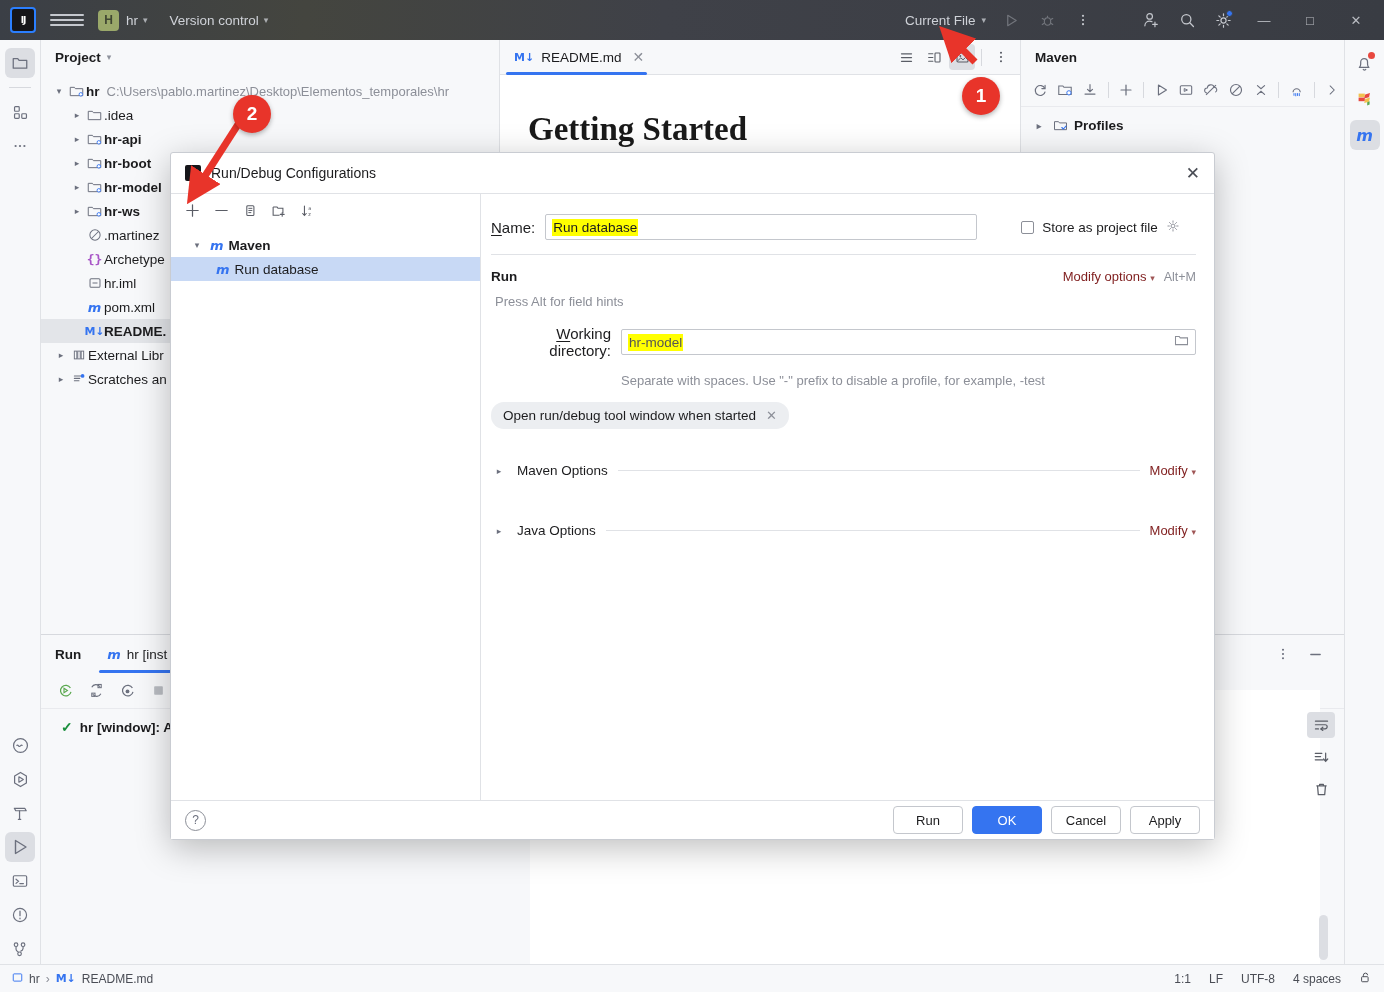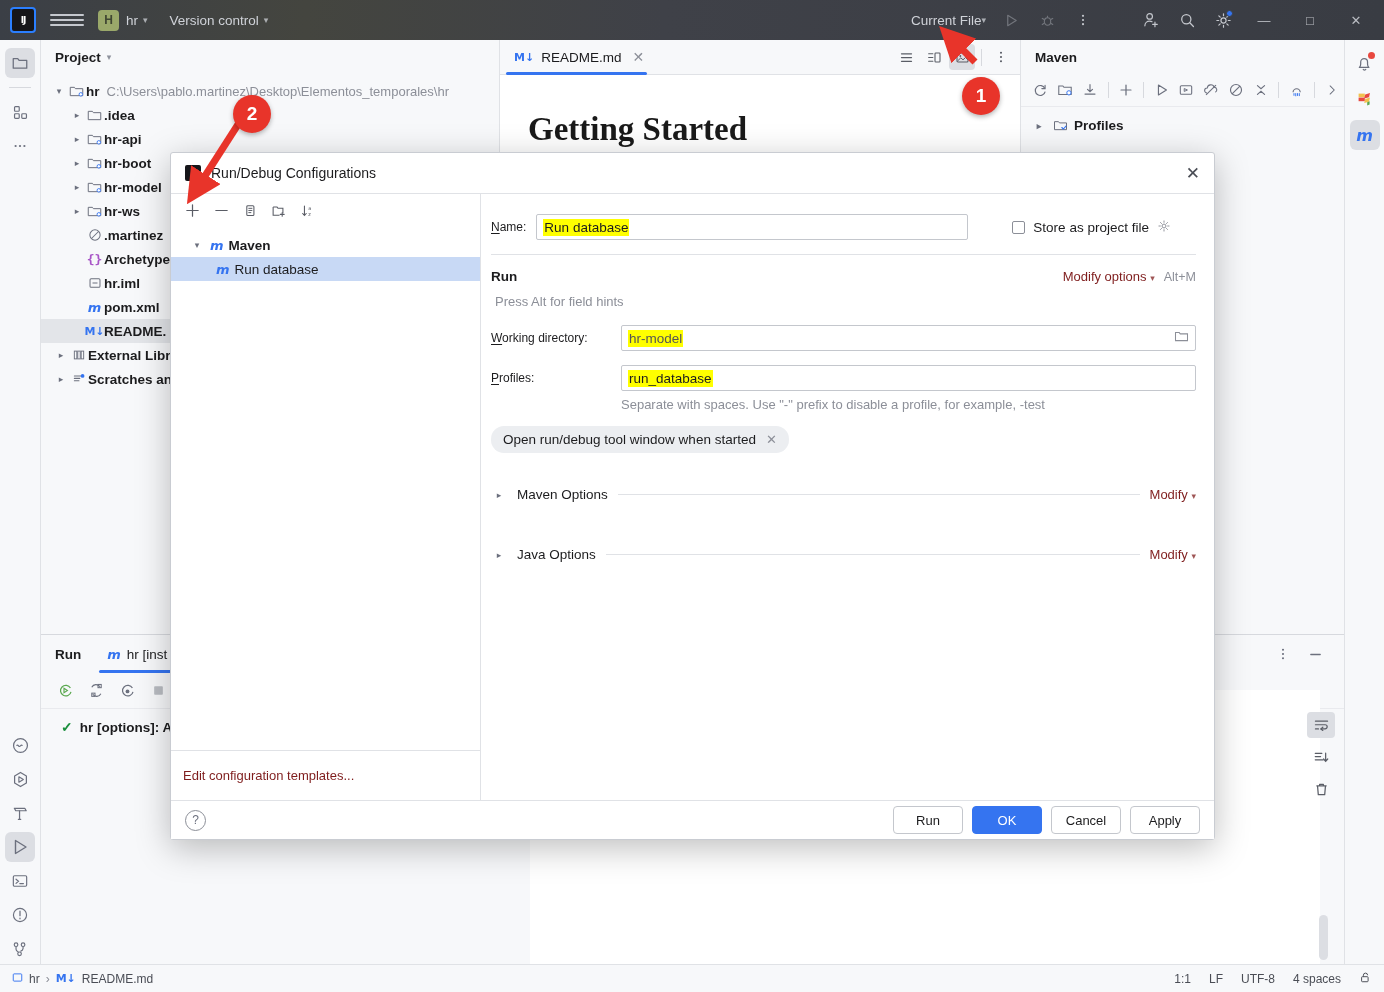--- a/index.html
+++ b/index.html
@@ -35,21 +35,21 @@
   }
   .tb-item { margin-left: 7px; font-size: 13.5px; color: #cfd2d8; cursor: pointer; display: flex; align-items: center; gap: 5px;}
   .tb-gap { margin-left: 22px; }
   .chev { font-size: 9px; opacity: .75; }
   .tb-right { margin-left: auto; display: flex; align-items: center; gap: 2px; padding-right: 6px; }
   .tb-btn {
     width: 34px; height: 34px; display: flex; align-items: center; justify-content: center;
     cursor: pointer; color: #c5c8ce; position: relative;
   }
   .tb-btn.dim { color: #72757c; }
-  .tb-curfile { font-size: 13.5px; color: #cfd2d8; display:flex; align-items:center; cursor:pointer; margin-right: 6px;}
+  .tb-curfile { font-size: 13.5px; color: #cfd2d8; display:flex; align-items:center; gap:6px; cursor:pointer; margin-right: 6px;}
   .blue-dot { position:absolute; top:7px; right:7px; width:7px; height:7px; border-radius:50%; background:#3574f0; border:1px solid #3b3f46;}
   .win-btn { width: 44px; height: 40px; display:flex; align-items:center; justify-content:center; color:#b9bcc2; cursor:pointer;}
 
   
   .leftbar {
     position: absolute; top: 40px; left: 0; width: 41px; height: 936px;
     background: #f7f8fa; border-right: 1px solid #e0e2e6;
     display: flex; flex-direction: column; align-items: center; padding-top: 8px;
   }
   .lb-icon { width: 30px; height: 30px; display:flex; align-items:center; justify-content:center; border-radius:6px; cursor:pointer; color:#6c707e; margin-bottom: 4px;}
@@ -63,21 +63,21 @@
     background: #f7f8fa; border-right: 1px solid #e0e2e6;
   }
   .pp-header { height: 34px; display:flex; align-items:center; padding-left: 14px; font-weight: bold; font-size: 13.5px; gap:6px; color:#1c1c1e;}
   .pp-header .chev { font-weight: normal; color:#6c707e; }
   .tree { padding-top: 5px; font-size: 13.5px; }
   .trow { height: 24px; display:flex; align-items:center; cursor:pointer; white-space:nowrap; }
   .trow.sel { background: #e3e5e9; }
   .tarrow { width: 16px; text-align:center; color:#6c707e; font-size:9px; flex:none;}
   .ticon { width: 19px; display:flex; align-items:center; justify-content:center; flex:none; }
   .tlabel { font-weight: bold; }
-  .tlabel.plain { font-weight: bold; }
+  .tlabel.plain { font-weight: normal; }
   .tpath { color: #8c8f98; font-weight: normal; margin-left: 7px; font-size: 13px;}
   .m-ico { color:#3574f0; font-style: italic; font-weight: bold; font-family: "DejaVu Sans", sans-serif; font-size: 13px; }
   .md-ico { color:#3574f0; font-weight: bold; font-size: 11px; font-family:"DejaVu Sans", sans-serif;}
 
   
   .editor-area { position:absolute; top:40px; left:500px; width: 520px; height: 594px; background:#fff; }
   .tabbar { height: 35px; display:flex; align-items:center; background:#f7f8fa; border-bottom:1px solid #e0e2e6; position:relative;}
   .tab { height:35px; display:flex; align-items:center; gap:7px; padding: 0 9px 0 14px; font-size:13.5px; position:relative;cursor:pointer;}
   .tab.active::after { content:''; position:absolute; left:6px; right:6px; bottom:0; height:3px; background:#3574f0; border-radius:2px;}
   .tab-close { color:#8c8f98; font-size:14px; margin-left:4px; }
@@ -136,21 +136,21 @@
   .dl-toolbar{height:33px;display:flex;align-items:center;gap:3px;padding-left:8px;}
   .dl-btn{width:26px;height:26px;display:flex;align-items:center;justify-content:center;color:#5a5d66;cursor:pointer;}
   .dl-tree{padding-top:6px;font-size:13.5px;flex:1;}
   .dl-row{height:24px;display:flex;align-items:center;gap:5px;padding-left:18px;cursor:pointer;}
   .dl-row.sel{background:#c8d9f5;}
   .dl-row.child{padding-left:45px;}
   .dl-foot{height:50px;display:flex;align-items:center;padding-left:12px;border-top:1px solid #e0e2e6;}
   .link{color:#7f1d1d;cursor:pointer;font-size:13px;}
   .dlg-right{flex:1;padding:20px 18px 0 10px;background:#fff;position:relative;}
   .frow{display:flex;align-items:center;margin-bottom:14px;}
-  .flabel{font-size:12px;width:auto;margin-right:10px;}
+  .flabel{font-size:15px;width:auto;margin-right:10px;text-align:right;}
   .u{text-decoration:underline;text-underline-offset:2px;}
   .finput{flex:1;height:26px;border:1px solid #c4c7cd;background:#fff;display:flex;align-items:center;padding:0 6px;font-size:13.5px;border-radius:2px;}
   .hl{background:#ffff00;padding:1px 1px;}
   .mono{font-family:"DejaVu Sans Mono", monospace;font-size:13px;}
   .hr{height:1px;background:#e0e2e6;margin:6px 0 14px;}
   .sec-title{font-weight:bold;font-size:13.5px;}
   .hint{color:#8c8f98;font-size:13px;margin:5px 0 16px 4px;}
   .chip{display:inline-flex;align-items:center;gap:10px;background:#eceef1;border-radius:13px;padding:6px 12px;font-size:13.5px;margin-top:6px;}
   .chip-x{color:#8c8f98;font-size:13px;cursor:pointer;}
   .collrow{display:flex;align-items:center;gap:10px;margin-top:34px;}
@@ -636,21 +636,21 @@
       </div>
       <div class="rp-btn">
         <svg width="17" height="17" viewBox="0 0 18 18">
             <path d="M1.8 9.2s2.6-4 7.2-4 7.2 4 7.2 4-2.6 4-7.2 4-7.2-4-7.2-4z" fill="none" stroke="currentColor" stroke-width="1.2"></path>
             <circle cx="9" cy="9.2" r="1.9" fill="none" stroke="currentColor" stroke-width="1.2"></circle>
           </svg>
       </div>
     </div>
     <div class="rp-tree">
       <span style="color:#1a8f3c;font-size:14px;font-weight:bold;">✓</span>
-      <span>hr [options]: A</span>
+      <span>hr [window]: A</span>
     </div>
   </div>
 
   <div class="console">
     <div class="cline"><span class="c-info">[INFO]</span><span class="c-txt"> ------------------------------------------------------------------------</span></div>
     <div class="cline"><span class="c-info">[INFO]</span><span class="c-ok"> BUILD SUCCESS</span></div>
     <div class="cline"><span class="c-info">[INFO]</span><span class="c-txt"> ------------------------------------------------------------------------</span></div>
     <div class="cline"><span class="c-info">[INFO]</span><span class="c-txt"> Total time:  29.046 s</span></div>
     <div class="cline"><span class="c-info">[INFO]</span><span class="c-txt"> Finished at: 2024-01-03T10:19:25+01:00</span></div>
     <div class="cline"><span class="c-info">[INFO]</span><span class="c-txt"> ------------------------------------------------------------------------</span></div>
@@ -747,23 +747,20 @@
           <div class="dl-row">
             <span class="tarrow">▾</span>
             <span class="m-ico">m</span>
             <span style="font-weight:bold">Maven</span>
           </div>
           <div class="dl-row sel child">
             <span class="m-ico">m</span>
             <span>Run database</span>
           </div>
         </div>
-        <div class="dl-foot">
-          <span class="link">Edit configuration templates...</span>
-        </div>
       </div>
 
       <div class="dlg-right">
         <div class="frow">
           <span class="flabel"><span class="u">N</span>ame:</span>
           <div class="finput" style="max-width:432px">
             <span class="hl">Run database</span>
           </div>
           <div style="display:flex;align-items:center;gap:8px;margin-left:44px;">
             <span style="width:13px;height:13px;border:1.3px solid #8c8f98;border-radius:2px;background:#fff;display:inline-block;"></span>
@@ -797,26 +794,20 @@
           <div class="finput">
             <span class="hl" style="color:#555">hr-model</span>
             <span style="margin-left:auto;color:#8c8f98;">
               <svg width="15" height="15" viewBox="0 0 16 16">
                   <path d="M1.6 3.8h4l1.1 1.4h7.7v7.2h-12.8z" fill="none" stroke="currentColor" stroke-width="1.1"></path>
                 </svg>
             </span>
           </div>
         </div>
 
-        <div class="frow" style="margin-bottom:6px">
-          <span class="flabel" style="width:120px"><span class="u">P</span>rofiles:</span>
-          <div class="finput">
-            <span class="hl">run_database</span>
-          </div>
-        </div>
         <div class="hint" style="margin-left:130px;margin-bottom:8px">Separate with spaces. Use "-" prefix to disable a profile, for example, -test</div>
 
         <div class="chip">
           <span>Open run/debug tool window when started</span>
           <span class="chip-x">✕</span>
         </div>
 
         <div class="collrow">
           <span class="tarrow" style="color:#6c707e">▸</span>
           <span style="font-size:13.5px">Maven Options</span>

